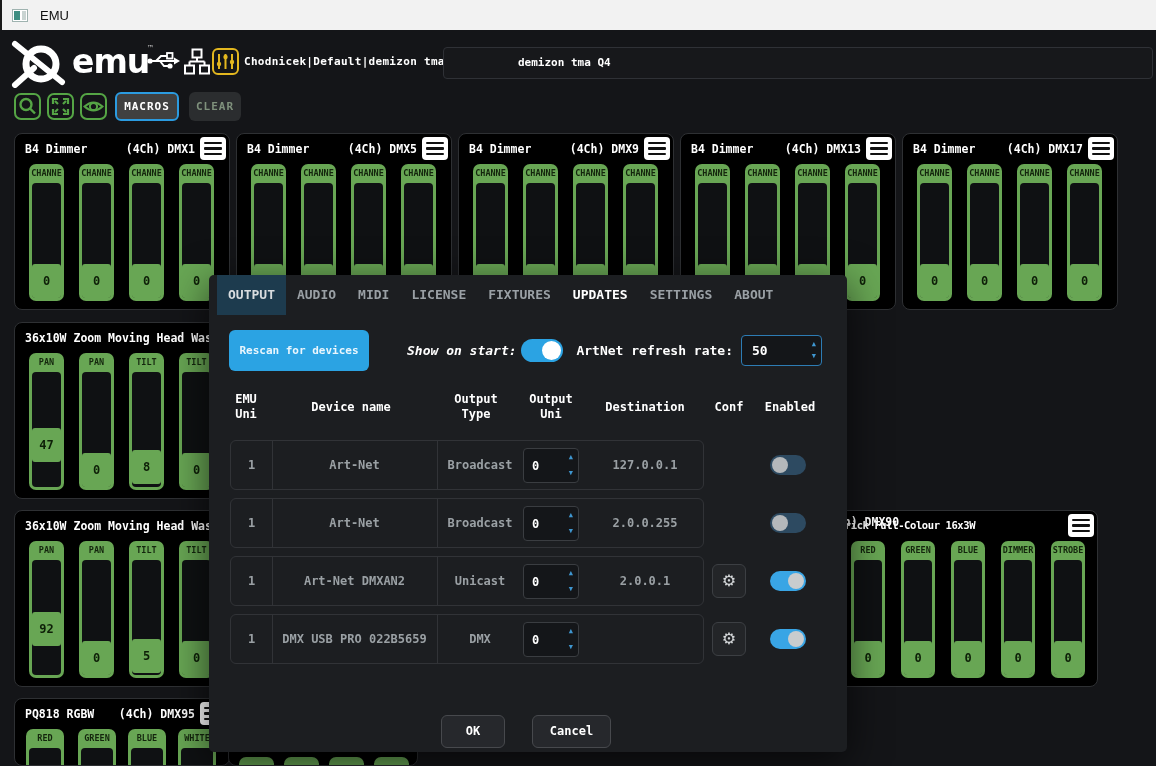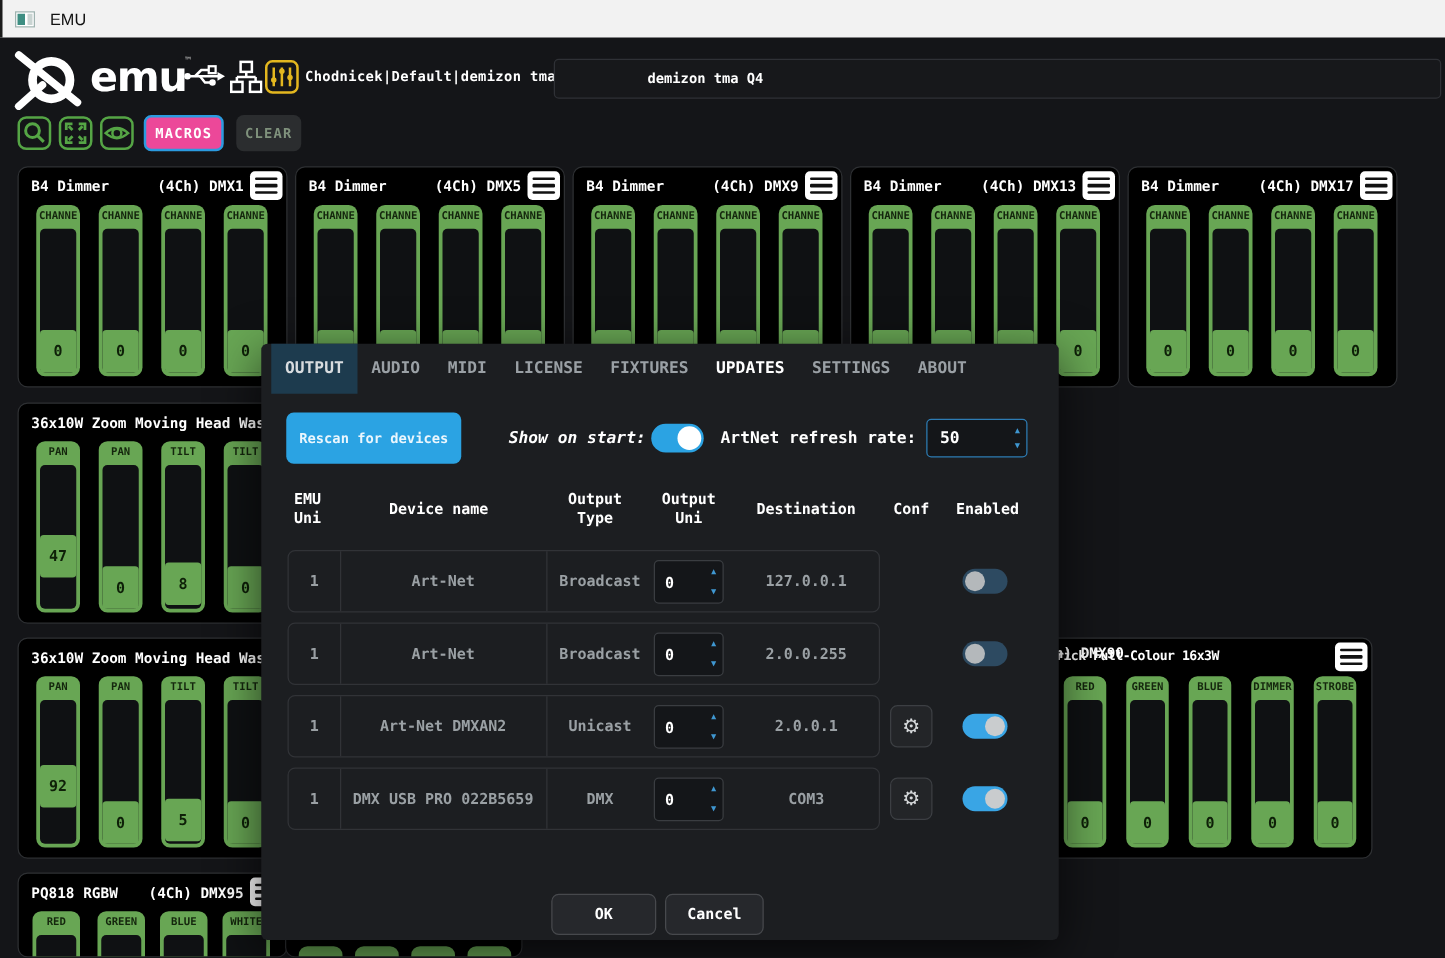--- a/index.html
+++ b/index.html
@@ -31,21 +31,21 @@
   .sliders-box { position:absolute; left:212px; top:48px; width:27px; height:27px;
     border:2px solid #e3b71f; border-radius:6px; }
   .session-label { position:absolute; left:244px; top:55px; font-size:11px; font-weight:bold; color:#fff; letter-spacing:0.3px; }
   .preset-input { position:absolute; left:443px; top:47px; width:710px; height:32px;
     background:#17181b; border:1px solid #2f3136; border-radius:4px;
     font-size:11px; font-weight:bold; color:#fff; line-height:30px; padding-left:74px; }
   
   .tool-btn { position:absolute; top:93px; width:27px; height:27px;
     border:2px solid #55a545; border-radius:7px; background:transparent; }
   .macros-btn { position:absolute; left:115px; top:92px; width:64px; height:29px;
-    background:#ec4899; border:2px solid #2b9be0; border-radius:6px;
+    background:#404040; border:2px solid #2b9be0; border-radius:6px;
     font-size:11px; font-weight:bold; color:#fff; text-align:center; line-height:25px; letter-spacing:1px; }
   .clear-btn { position:absolute; left:189px; top:92px; width:52px; height:29px;
     background:#2b2d2f; border-radius:6px;
     font-size:11px; font-weight:bold; color:#7f917c; text-align:center; line-height:29px; letter-spacing:1px; }
   
   .panel { position:absolute; background:#000000; border:1px solid #2e3033; border-radius:8px; overflow:hidden; }
   .panel-header { position:relative; height:30px; }
   .panel-title { position:absolute; left:10px; top:8px; font-size:11.5px; font-weight:bold; color:#fff; white-space:nowrap; }
   .panel-dmx { position:absolute; right:34px; top:8px; font-size:11.5px; font-weight:bold; color:#fff; white-space:nowrap;text-align:center; }
   .panel.tight .panel-title { font-size:10.5px; letter-spacing:-0.4px; }
@@ -92,21 +92,21 @@
   .spin-sm .val { left:8px; font-size:12px; }
   .gear-btn { position:absolute; left:503px; width:34px; height:34px; background:#232528;
     border:1px solid #3c3f43; border-radius:6px; text-align:center; line-height:32px; }
   .gear-btn .g { font-family:"DejaVu Sans", sans-serif; font-size:16px; color:#d5d8da; }
   .tgl-sm { position:absolute; left:561px; width:36px; height:20px; }
   .tgl-sm .knob { width:16px; height:16px; }
   .tgl-sm.off { background:#2d4a61; } .tgl-sm.off .knob { left:2px; background:#b4b8bb; }
   .tgl-sm.on { background:#39a5e5; } .tgl-sm.on .knob { right:2px; background:#c9ccce; }
   .dlg-btn { position:absolute; top:440px; height:33px; background:#26282c; border:1px solid #47494d;
     border-radius:6px; font-size:12px; font-weight:bold; color:#fff; text-align:center; line-height:31px; }
-  .dlg-btn.ok { left:232px; width:84px; }
+  .dlg-btn.ok { left:232px; width:64px; }
   .dlg-btn.cancel { left:323px; width:79px; }
 </style>
 </head>
 <body>
 
 <div class="titlebar">
   <div class="appicon"></div>
   <div class="wtitle">EMU</div>
 </div>
 
@@ -589,21 +589,20 @@
       <div class="gear-btn" style="top: 289px;"><span class="g">⚙</span></div>
       <div class="tgl tgl-sm on" style="top: 296px;">
         <div class="knob"></div>
       </div>
       <div class="drow" style="top: 339px;">
         <div class="divider" style="left: 41px;"></div>
         <div class="divider" style="left: 206px;"></div>
         <div class="dcell" style="left: 0px; width: 41px;">1</div>
         <div class="dcell" style="left: 41px; width: 165px;">DMX USB PRO 022B5659</div>
         <div class="dcell" style="left: 206px; width: 86px;">DMX</div>
-        <div class="dcell" style="left: 354px; width: 120px;">COM3</div>
         <div class="spin spin-sm">
           <span class="val">0</span>
           <span class="arr up">▲</span>
           <span class="arr dn">▼</span>
         </div>
       </div>
       <div class="gear-btn" style="top: 347px;"><span class="g">⚙</span></div>
       <div class="tgl tgl-sm on" style="top: 354px;">
         <div class="knob"></div>
       </div>

